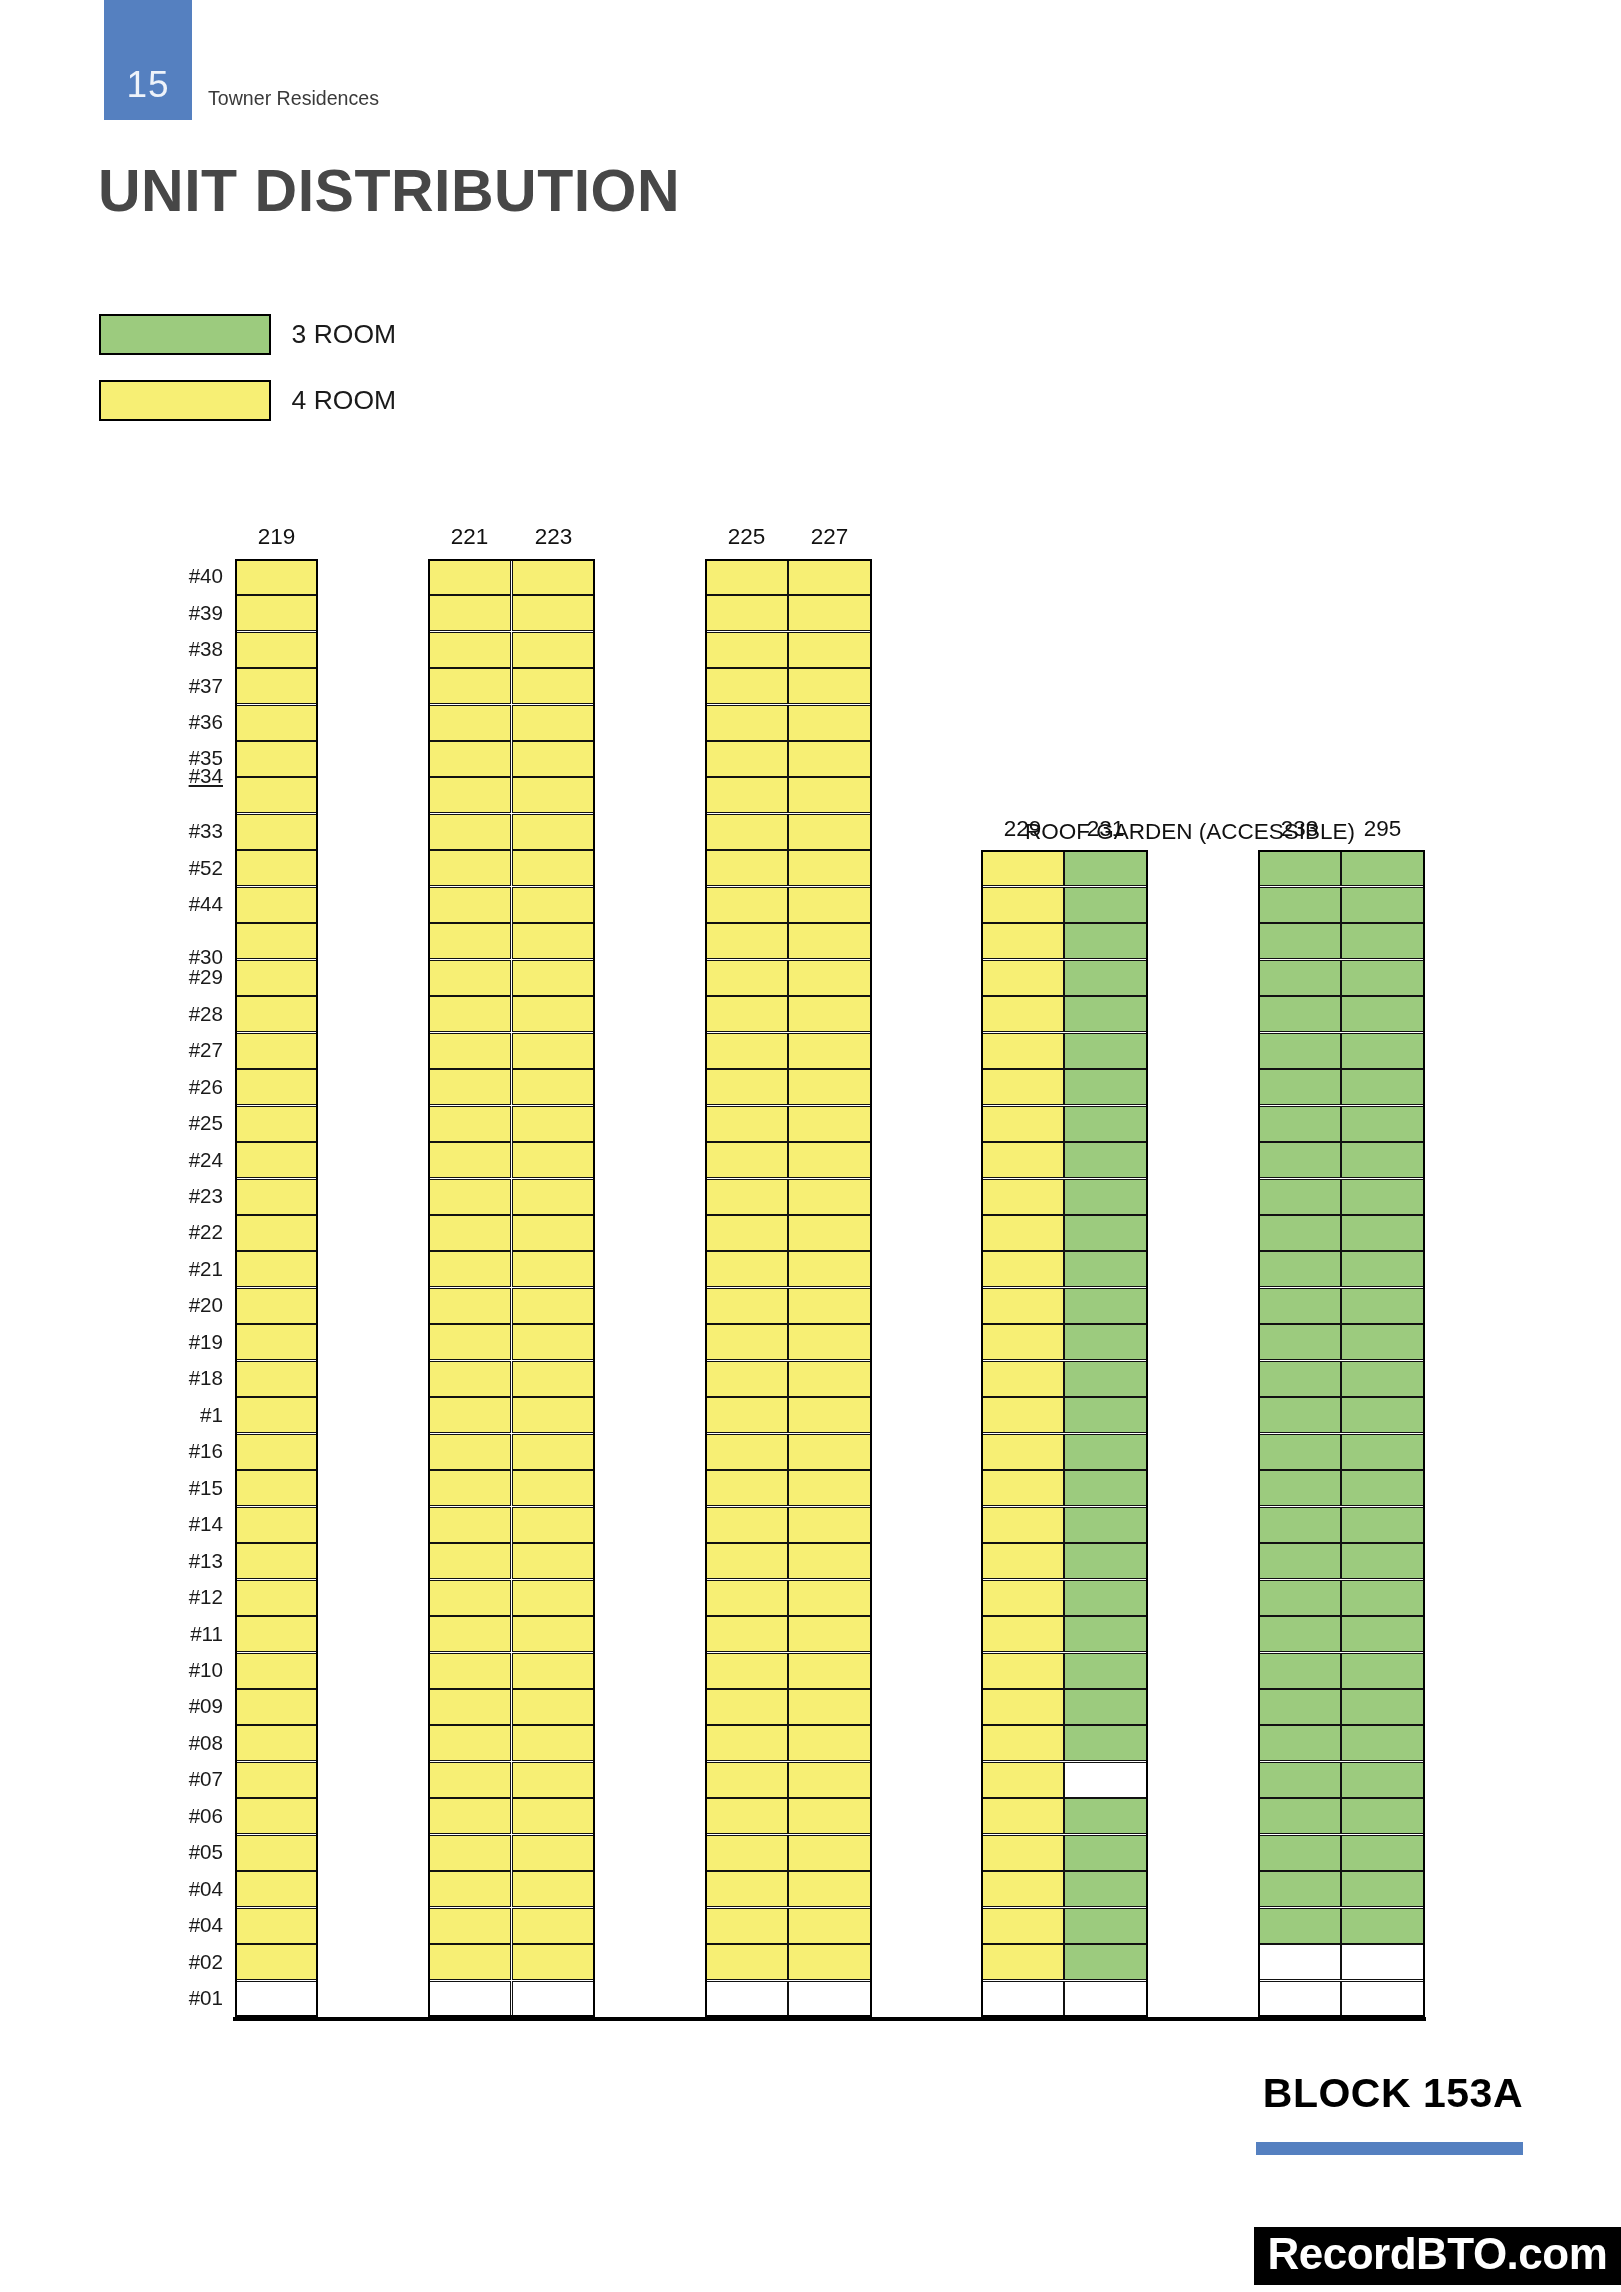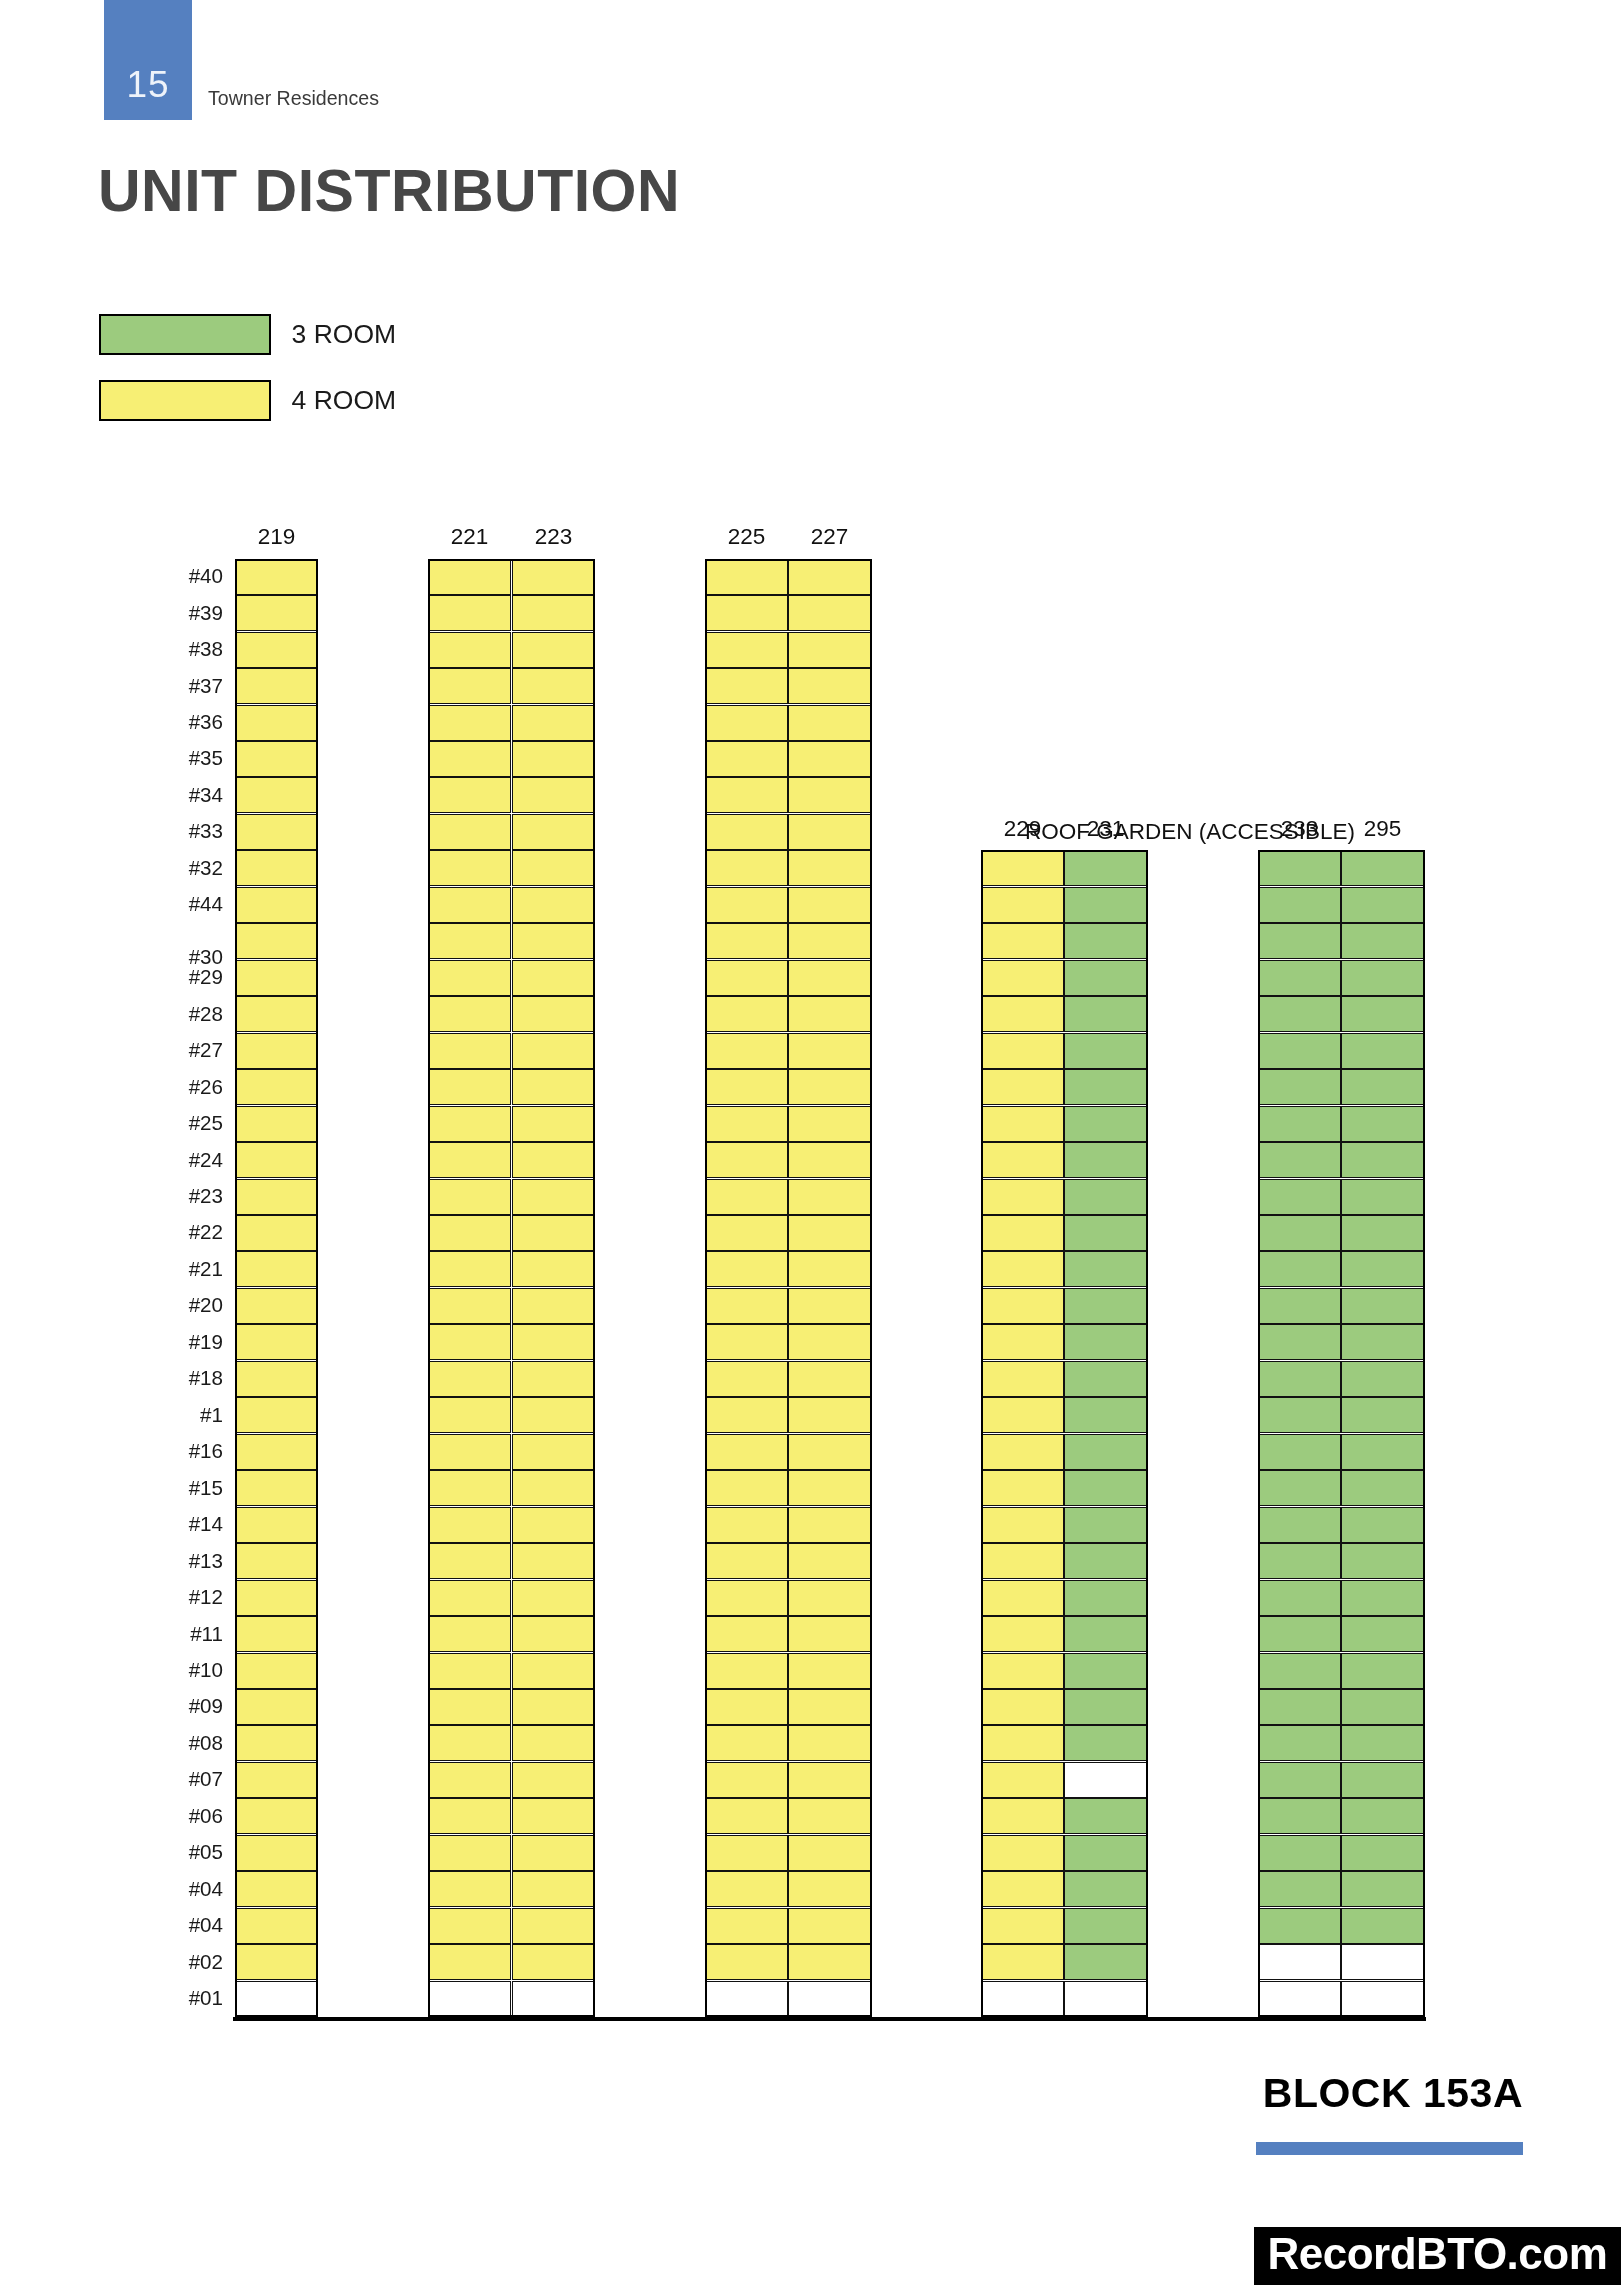--- a/index.html
+++ b/index.html
@@ -177,23 +177,23 @@
   </div>
 </div>
 
 <div id="chart">
     <div class="floor-label" style="left: 145px; top: 566px;">#40</div>
     <div class="floor-label" style="left: 145px; top: 603px;">#39</div>
     <div class="floor-label" style="left: 145px; top: 639px;">#38</div>
     <div class="floor-label" style="left: 145px; top: 676px;">#37</div>
     <div class="floor-label" style="left: 145px; top: 712px;">#36</div>
     <div class="floor-label" style="left: 145px; top: 748px;">#35</div>
-    <div class="floor-label" style="left: 145px; top: 785px;">#34</div>
+    <div class="floor-label" style="left: 145px; top: 766px; text-decoration: underline;">#34</div>
     <div class="floor-label" style="left: 145px; top: 821px;">#33</div>
-    <div class="floor-label" style="left: 145px; top: 858px;">#32</div>
+    <div class="floor-label" style="left: 145px; top: 858px;">#52</div>
     <div class="floor-label" style="left: 145px; top: 894px;">#44</div>
     <div class="floor-label" style="left: 145px; top: 931px; margin-top: 16px;">#30</div>
     <div class="floor-label" style="left: 145px; top: 967px;">#29</div>
     <div class="floor-label" style="left: 145px; top: 1004px;">#28</div>
     <div class="floor-label" style="left: 145px; top: 1040px;">#27</div>
     <div class="floor-label" style="left: 145px; top: 1077px;">#26</div>
     <div class="floor-label" style="left: 145px; top: 1113px;">#25</div>
     <div class="floor-label" style="left: 145px; top: 1150px;">#24</div>
     <div class="floor-label" style="left: 145px; top: 1186px;">#23</div>
     <div class="floor-label" style="left: 145px; top: 1222px;">#22</div>

